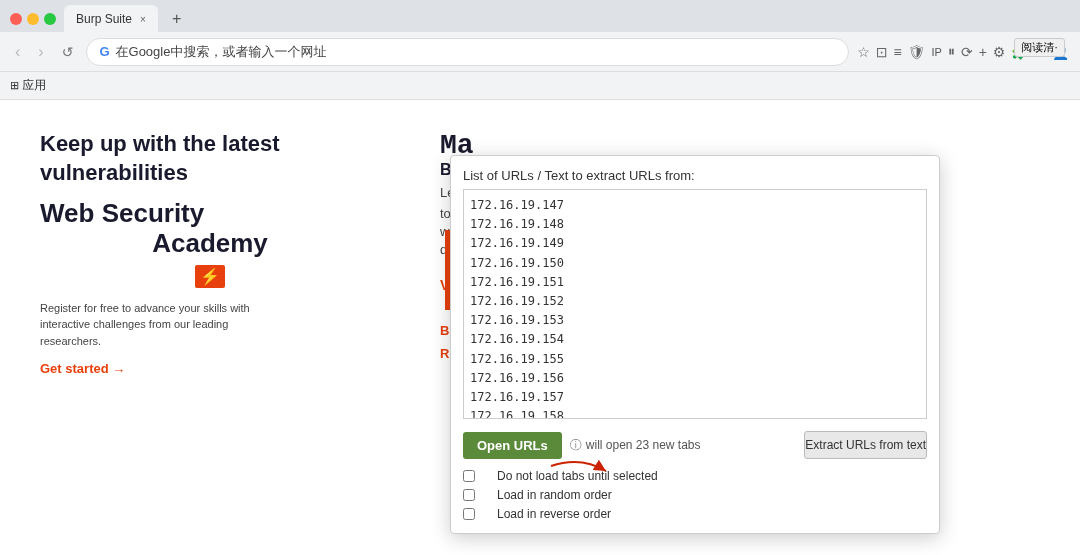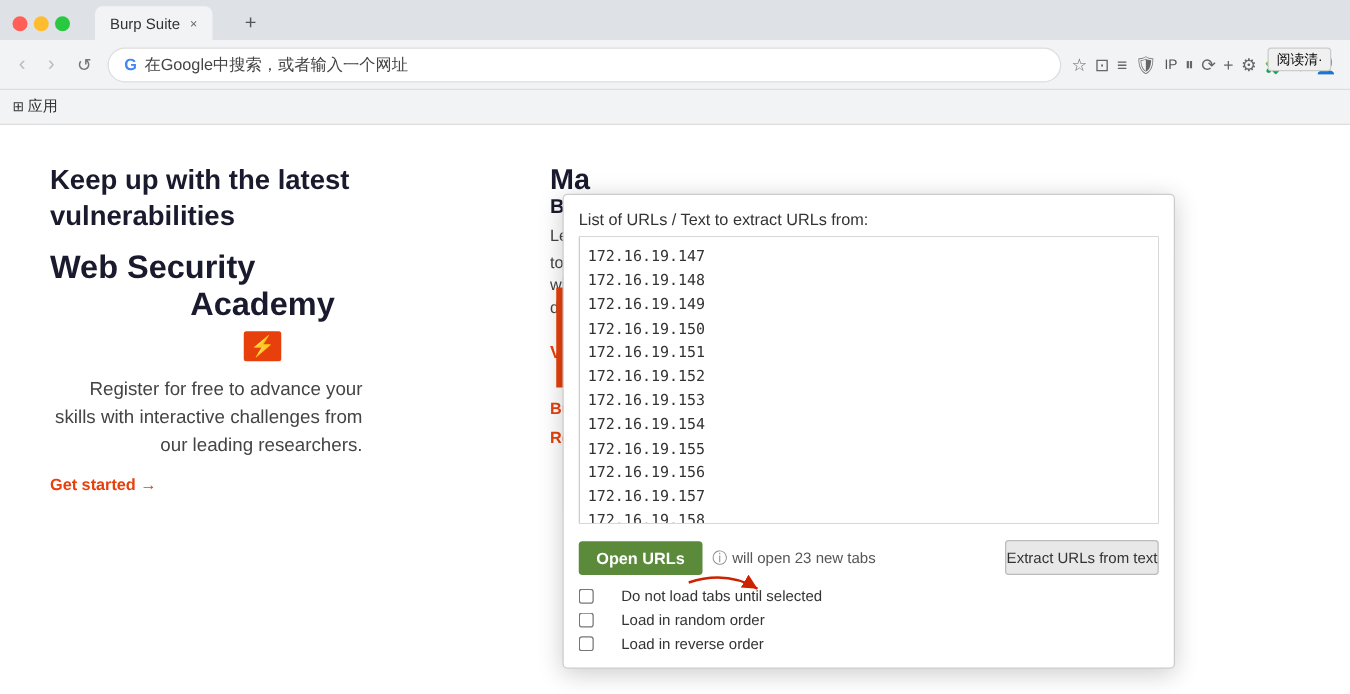--- a/index.html
+++ b/index.html
@@ -1,17 +1,17 @@
 <!DOCTYPE html>
 <html><head>
   <meta charset="utf-8">
   <style>
     * { margin: 0; padding: 0; box-sizing: border-box; }
     body { font-family: -apple-system, BlinkMacSystemFont, 'Segoe UI', sans-serif; background: #e8e8e8; width: 1080px; height: 555px; overflow: hidden; position: relative; }
-    .title-bar { display: flex; align-items: center; padding: 6px 10px 0; gap: 20px; background: #dee1e6; height: 32px; }
+    .title-bar { display: flex; align-items: center; padding: 6px 10px 0; gap: 8px; background: #dee1e6; height: 32px; }
     .traffic-lights { display: flex; gap: 5px; align-items: center; }
     .traffic-light { width: 12px; height: 12px; border-radius: 50%; }
     .tl-close { background: #ff5f57; }
     .tl-min { background: #febc2e; }
     .tl-max { background: #28c840; }
     .tab { display: flex; align-items: center; background: #f1f3f4; border-radius: 6px 6px 0 0; padding: 4px 12px; gap: 8px; font-size: 12px; color: #333; height: 28px; }
     .tab-close { color: #666; font-size: 10px; cursor: pointer; }
     .new-tab-btn { margin-left: 6px; color: #555; font-size: 16px; cursor: pointer; }
 
     .nav-bar { display: flex; align-items: center; background: #f1f3f4; padding: 4px 10px; gap: 8px; height: 40px; border-bottom: 1px solid #ddd; }
@@ -30,21 +30,21 @@
 
     
     .page-content { background: #fff; width: 100%; height: calc(555px - 130px); display: flex; overflow: hidden; position: relative; }
 
     
     .page-main { flex: 1; padding: 30px 40px; background: #fff; }
     .keep-up-text { font-size: 22px; font-weight: 700; color: #1a1a2e; line-height: 1.3; margin-bottom: 12px; }
     .web-security-logo { margin: 12px 0; }
     .ws-academy { display: flex; align-items: center; gap: 6px; flex-direction: column; }
     .ws-icon { background: #e8400c; color: white; font-size: 16px; font-weight: bold; padding: 2px 5px; border-radius: 2px; }
-    .page-desc { font-size: 15px; color: #444; line-height: 1.5; margin: 12px 0; max-width: 250px; text-align: right; }
+    .page-desc { font-size: 11px; color: #444; line-height: 1.5; margin: 12px 0; max-width: 250px; }
     .get-started { color: #e8400c; font-weight: 600; font-size: 13px; cursor: pointer; }
 
     .right-panel { flex: 1; padding: 30px 20px; background: #fff; }
 
     
     .orange-bar { width: 6px; background: #e8400c; height: 80px; position: absolute; left: 445px; top: 130px; }
 
     
     .popup-overlay { position: absolute; top: 55px; left: 450px; width: 490px; background: white; border: 1px solid #ccc; box-shadow: 0 4px 20px rgba(0,0,0,0.2); z-index: 100; border-radius: 4px; padding: 12px; }
     .popup-header { font-size: 13px; color: #333; margin-bottom: 6px; font-weight: 500; }
@@ -133,21 +133,21 @@
       <div class="ws-academy">
         <span style="font-size:26px; font-weight:800; color:#1a1a2e;">Academy</span>
         <span class="ws-icon">⚡</span>
       </div>
     </div>
     <div class="page-desc">Register for free to advance your skills with interactive challenges from our leading researchers.</div>
     <div class="get-started">Get started →</div>
   </div>
 
   <div class="right-panel">
-    <div style="font-size:23px; font-weight:700; color:#1a1a2e;">Ma</div>
+    <div style="font-size:28px; font-weight:700; color:#1a1a2e;font-family:Liberation Mono, monospace;">Ma</div>
     <div style="font-size:16px; font-weight:700; color:#1a1a2e;">Bu</div>
     <div style="font-size:13px; color:#444; margin:6px 0;">Lea</div>
     <div style="font-size:13px; color:#444; margin:3px 0;">too</div>
     <div style="font-size:13px; color:#444; margin:3px 0;">wit</div>
     <div style="font-size:13px; color:#444; margin:3px 0;">doc</div>
     <div style="margin-top: 20px; font-size:14px; font-weight:600; color:#e8400c;">Vid</div>
     <div style="margin-top:30px; font-size:13px; font-weight:600; color:#e8400c; cursor:pointer;">Burp documentation →</div>
     <div style="margin-top:8px; font-size:13px; font-weight:600; color:#e8400c; cursor:pointer;">Release notes →</div>
   </div>
 

